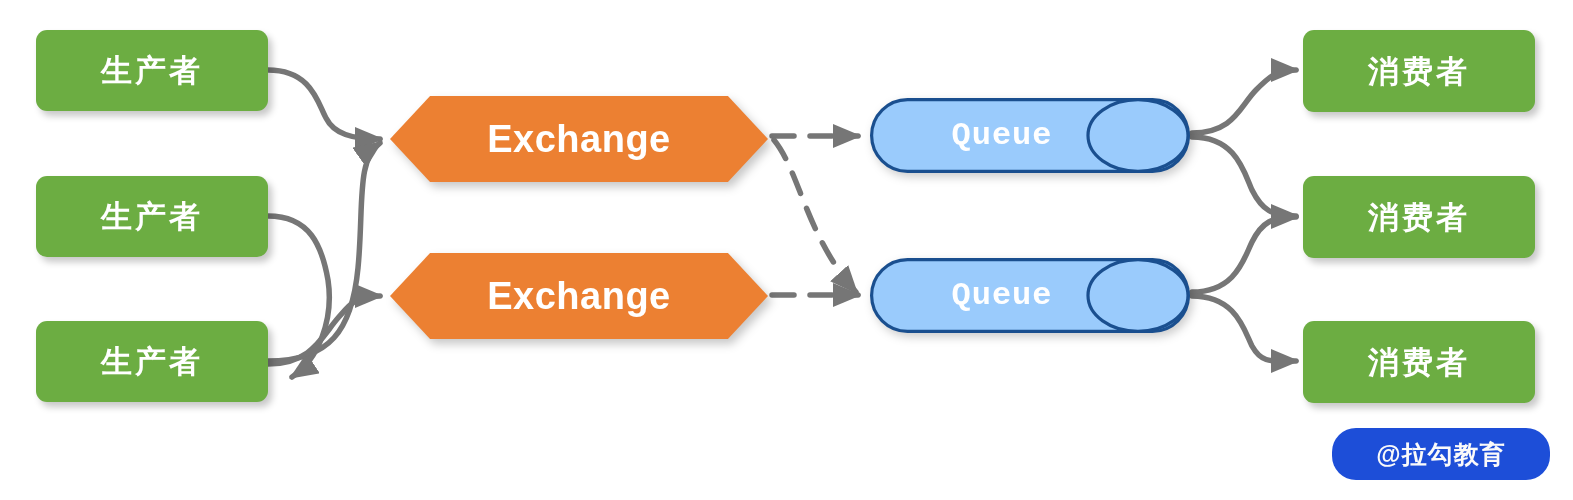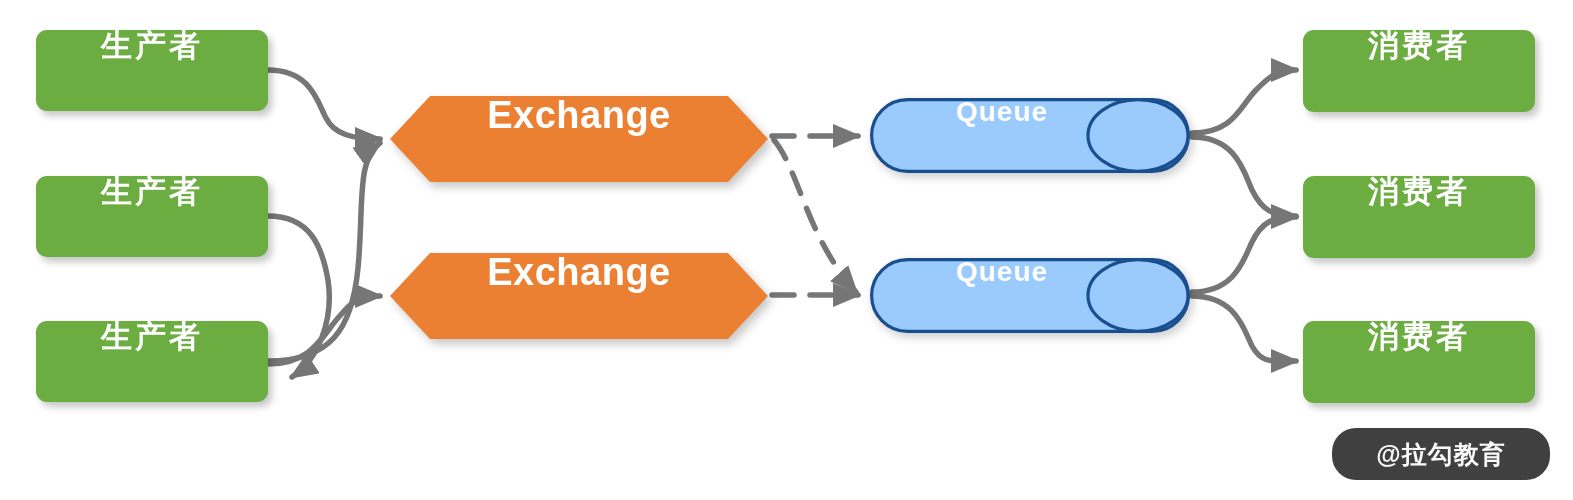--- a/index.html
+++ b/index.html
@@ -20,20 +20,21 @@
   #wires {
     position: absolute;
     left: 0;
     top: 0;
     width: 1573px;
     height: 500px;
   }
   .node {
     position: absolute;
     display: flex;
+    align-items: center;
     justify-content: center;
     box-sizing: border-box;
   }
   .node-label {
     color: #ffffff;
     font-weight: bold;
     letter-spacing: 1px;
     line-height: 1;
     user-select: none;
   }
@@ -67,30 +68,31 @@
   }
   .queue-svg {
     position: absolute;
     left: 0; top: 0;
     width: 100%;
     height: 100%;
     overflow: visible;
   }
   .queue .node-label {
     position: relative;
-    font-size: 28px;
+    font-size: 32px;
     left: -28px;
+    font-family: Liberation Mono, monospace;
   }
   
   #watermark {
     position: absolute;
     display: flex;
     align-items: center;
     justify-content: center;
-    background: #404040;
+    background: #1d4ed8;
     border-radius: 24px;
   }
   #watermark .wm-text {
     color: #fafafa;
     font-size: 25px;
     font-weight: bold;
     letter-spacing: 1px;
     user-select: none;
   }
 </style>

